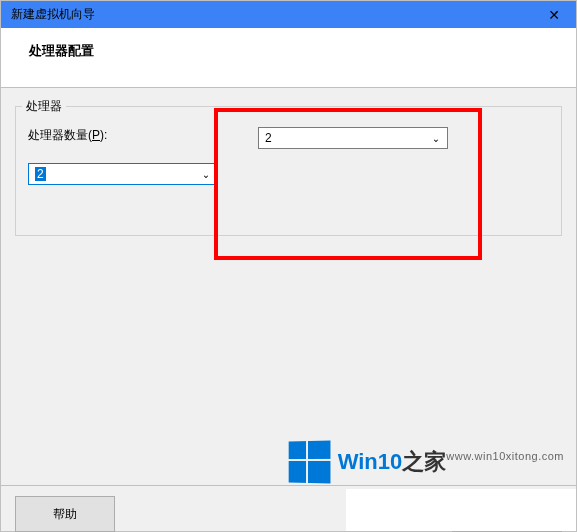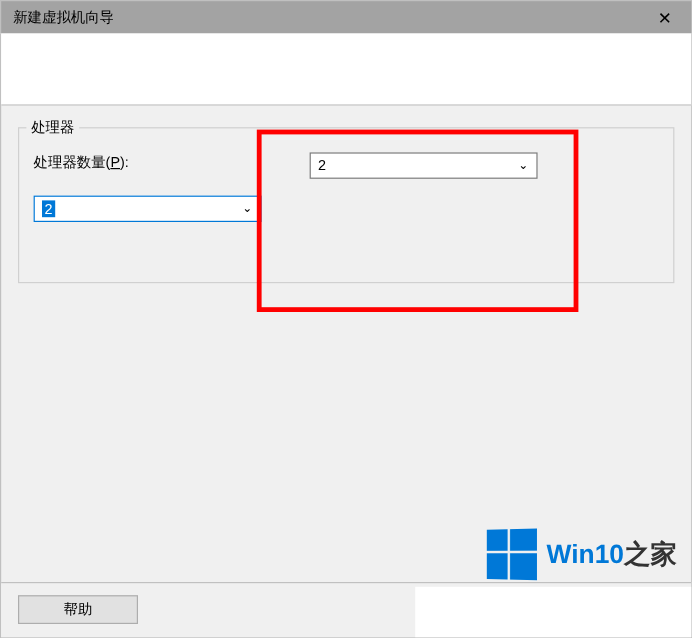--- a/index.html
+++ b/index.html
@@ -10,21 +10,21 @@
     body {
       font-family: "Microsoft YaHei", "SimSun", sans-serif;
       font-size: 12px;
       background: #fff;
       width: 577px;
       height: 532px;
       position: relative;
       overflow: hidden;
     }
     .titlebar {
-      background: #a3a3a3;
+      background: #3b82f6;
       height: 28px;
       display: flex;
       align-items: center;
       justify-content: space-between;
       padding: 0 0 0 10px;
       border: 1px solid #c0c0c0;
       border-bottom: none;
     }
     .titlebar-text {
       color: #000;
@@ -143,21 +143,21 @@
       left: 0;
       right: 0;
       border-top: 1px solid #c0c0c0;
       padding: 10px 14px;
       display: flex;
       gap: 8px;
       background: #f0f0f0;
       height: 46px;
     }
     .btn {
-      height: 24px;
+      height: 36px;
       border: 1px solid #adadad;
       background: #e1e1e1;
       font-size: 12px;
       padding: 0 18px;
       cursor: pointer;
       font-family: inherit;
       display: flex;
       align-items: center;
       justify-content: center;
     }
@@ -224,20 +224,21 @@
 <div class="titlebar">
   <span class="titlebar-text">新建虚拟机向导</span>
   <div class="titlebar-close">
     <span>✕</span>
   </div>
 </div>
 
 <div class="window-body">
 
   <div class="header-section">
+    <div class="header-title">处理器配置</div>
   </div>
 
   <div class="content-area">
     <div class="groupbox">
       <span class="groupbox-label">处理器</span>
 
       <div class="form-row">
         <div class="form-label">
           <span>处理器数量(</span><span class="underline">P</span><span>):</span>
         </div>
@@ -263,20 +264,21 @@
     <div class="win-logo">
       <div></div>
         <div></div>
         <div></div>
         <div></div>
     </div>
     <div class="watermark-text">
       <div class="watermark-main">
         <span class="blue">Win10</span><span>之家</span>
       </div>
+      <div class="watermark-url">www.win10xitong.com</div>
     </div>
   </div>
 
   <div class="footer">
     <button class="btn btn-help">帮助</button>
     <div class="footer-spacer"></div>
     <button class="btn btn-back">
       <span>&lt; 上一步(</span>
         <span style="text-decoration:underline">B</span>
         <span>)</span>

